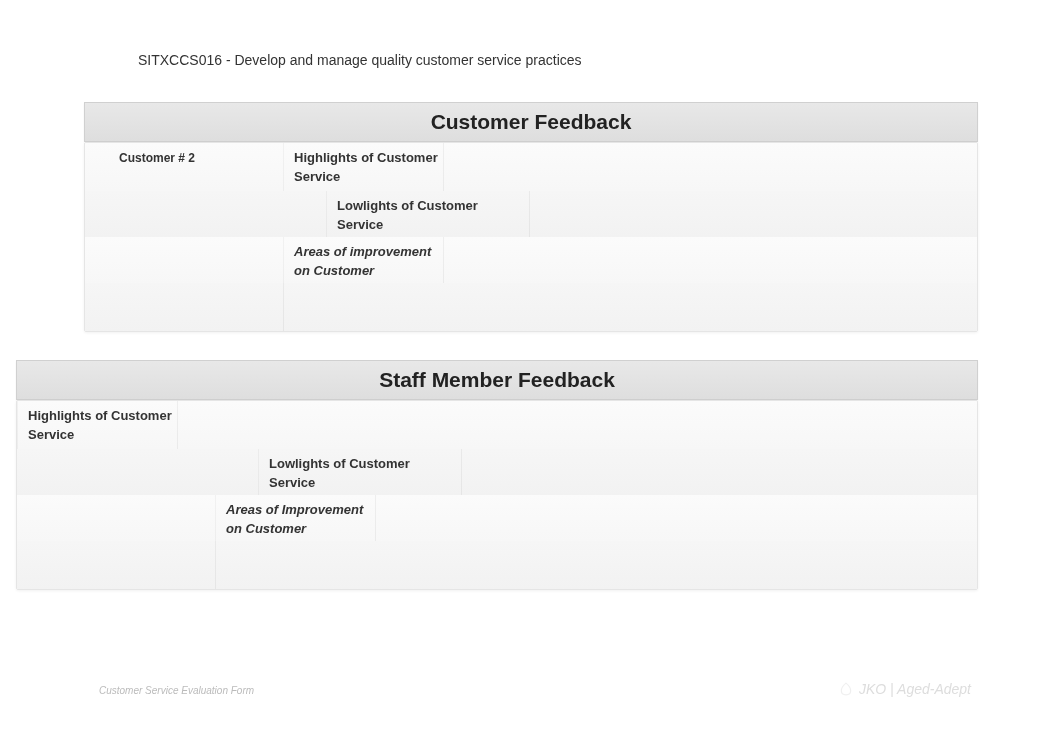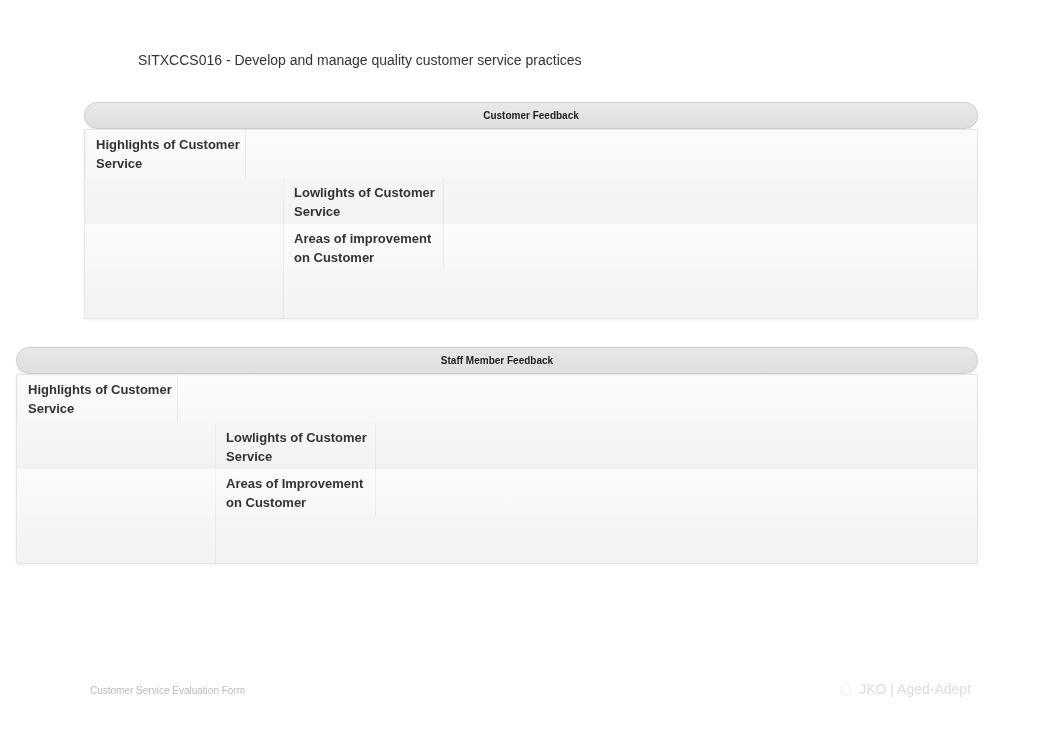--- a/index.html
+++ b/index.html
@@ -25,25 +25,25 @@
       margin-left: 47px;
     }
     
     .section {
       margin: 34px 84px 0 84px;
     }
     
     .section-title-bar {
       background: linear-gradient(to bottom, #e8e8e8, #dedede);
       border: 1px solid #d0d0d0;
-      border-radius: 13px;
+      border-radius: 0;
       padding: 7px 0;
       text-align: center;
       font-weight: bold;
-      font-size: 10px;
+      font-size: 21px;
       color: #222222;
       box-shadow: 0 1px 2px rgba(0,0,0,0.05);
     }
     
     .shadow-box {
       box-shadow: 0 1px 3px rgba(0,0,0,0.06);
       border-radius: 2px;
       overflow: hidden;
       border: 1px solid #e5e5e5;
     }
@@ -76,37 +76,38 @@
       color: #333;
       border-left: 1px solid rgba(0,0,0,0.04);
     }
     
     .cell-value {
       flex: 1;
       border-left: 1px solid rgba(0,0,0,0.05);
     }
     
     .r1 { height: 48px; }
-    .r2 { height: 46px; }
-    .r3 { height: 46px; }
+    .r2 { height: 46px; gap: 43px; }
+    .r3 { height: 46px; font-style: italic; }
     .r4 { height: 48px; }
     
     .bg-a { background: linear-gradient(#fbfbfb, #f7f7f7); }
     .bg-b { background: linear-gradient(#f6f6f6, #f2f2f2); }
     
     .footer {
       position: absolute;
       bottom: 50px;
-      left: 90px;
+      left: 99px;
       right: 91px;
       display: flex;
       justify-content: space-between;
       align-items: center;
       font-size: 10px;
       color: #bbbbbb;
+      font-style: italic;
     }
     
     .footer-right {
       text-align: center;
     }
     
     .footer-brand {
       display: inline-flex;
       align-items: center;
       gap: 6px;
@@ -127,20 +128,21 @@
   </style>
 </head>
 <body>
 
 <div class="page-header">SITXCCS016 - Develop and manage quality customer service practices</div>
 
 <div class="section">
   <div class="section-title-bar">Customer Feedback</div>
   <div class="shadow-box table-body">
     <div class="row r1 bg-a">
+      <div class="cell-participant">Customer # 2</div>
       <div class="cell-label">Highlights of Customer Service</div>
       <div class="cell-value"></div>
     </div>
     <div class="row r2 bg-b">
       <div class="cell-participant"></div>
       <div class="cell-label">Lowlights of Customer Service</div>
       <div class="cell-value"></div>
     </div>
     <div class="row r3 bg-a">
       <div class="cell-participant"></div>

